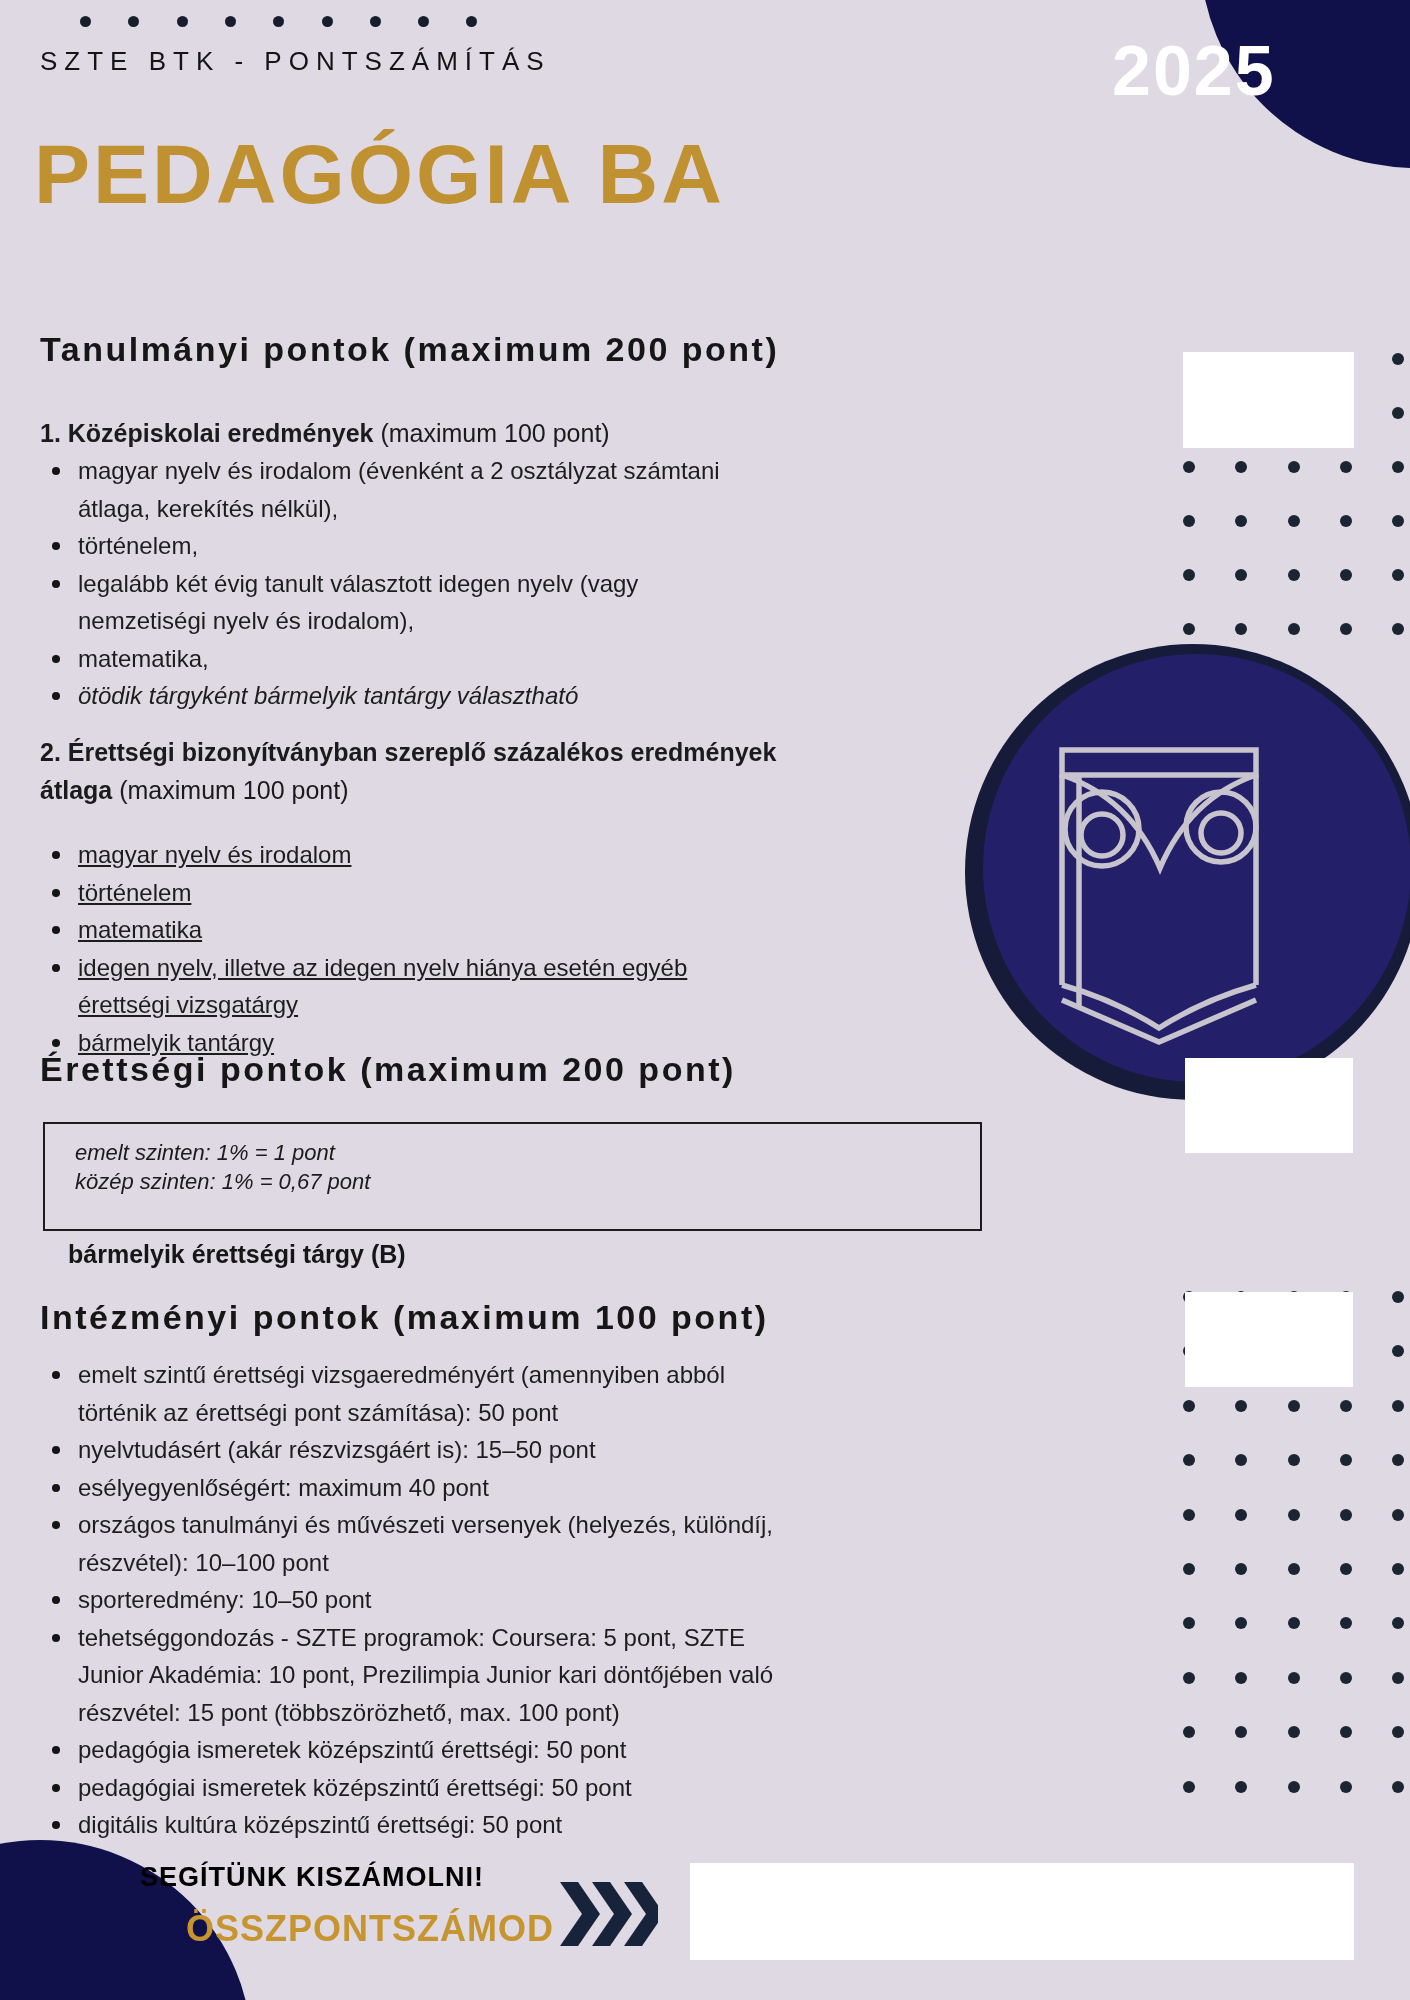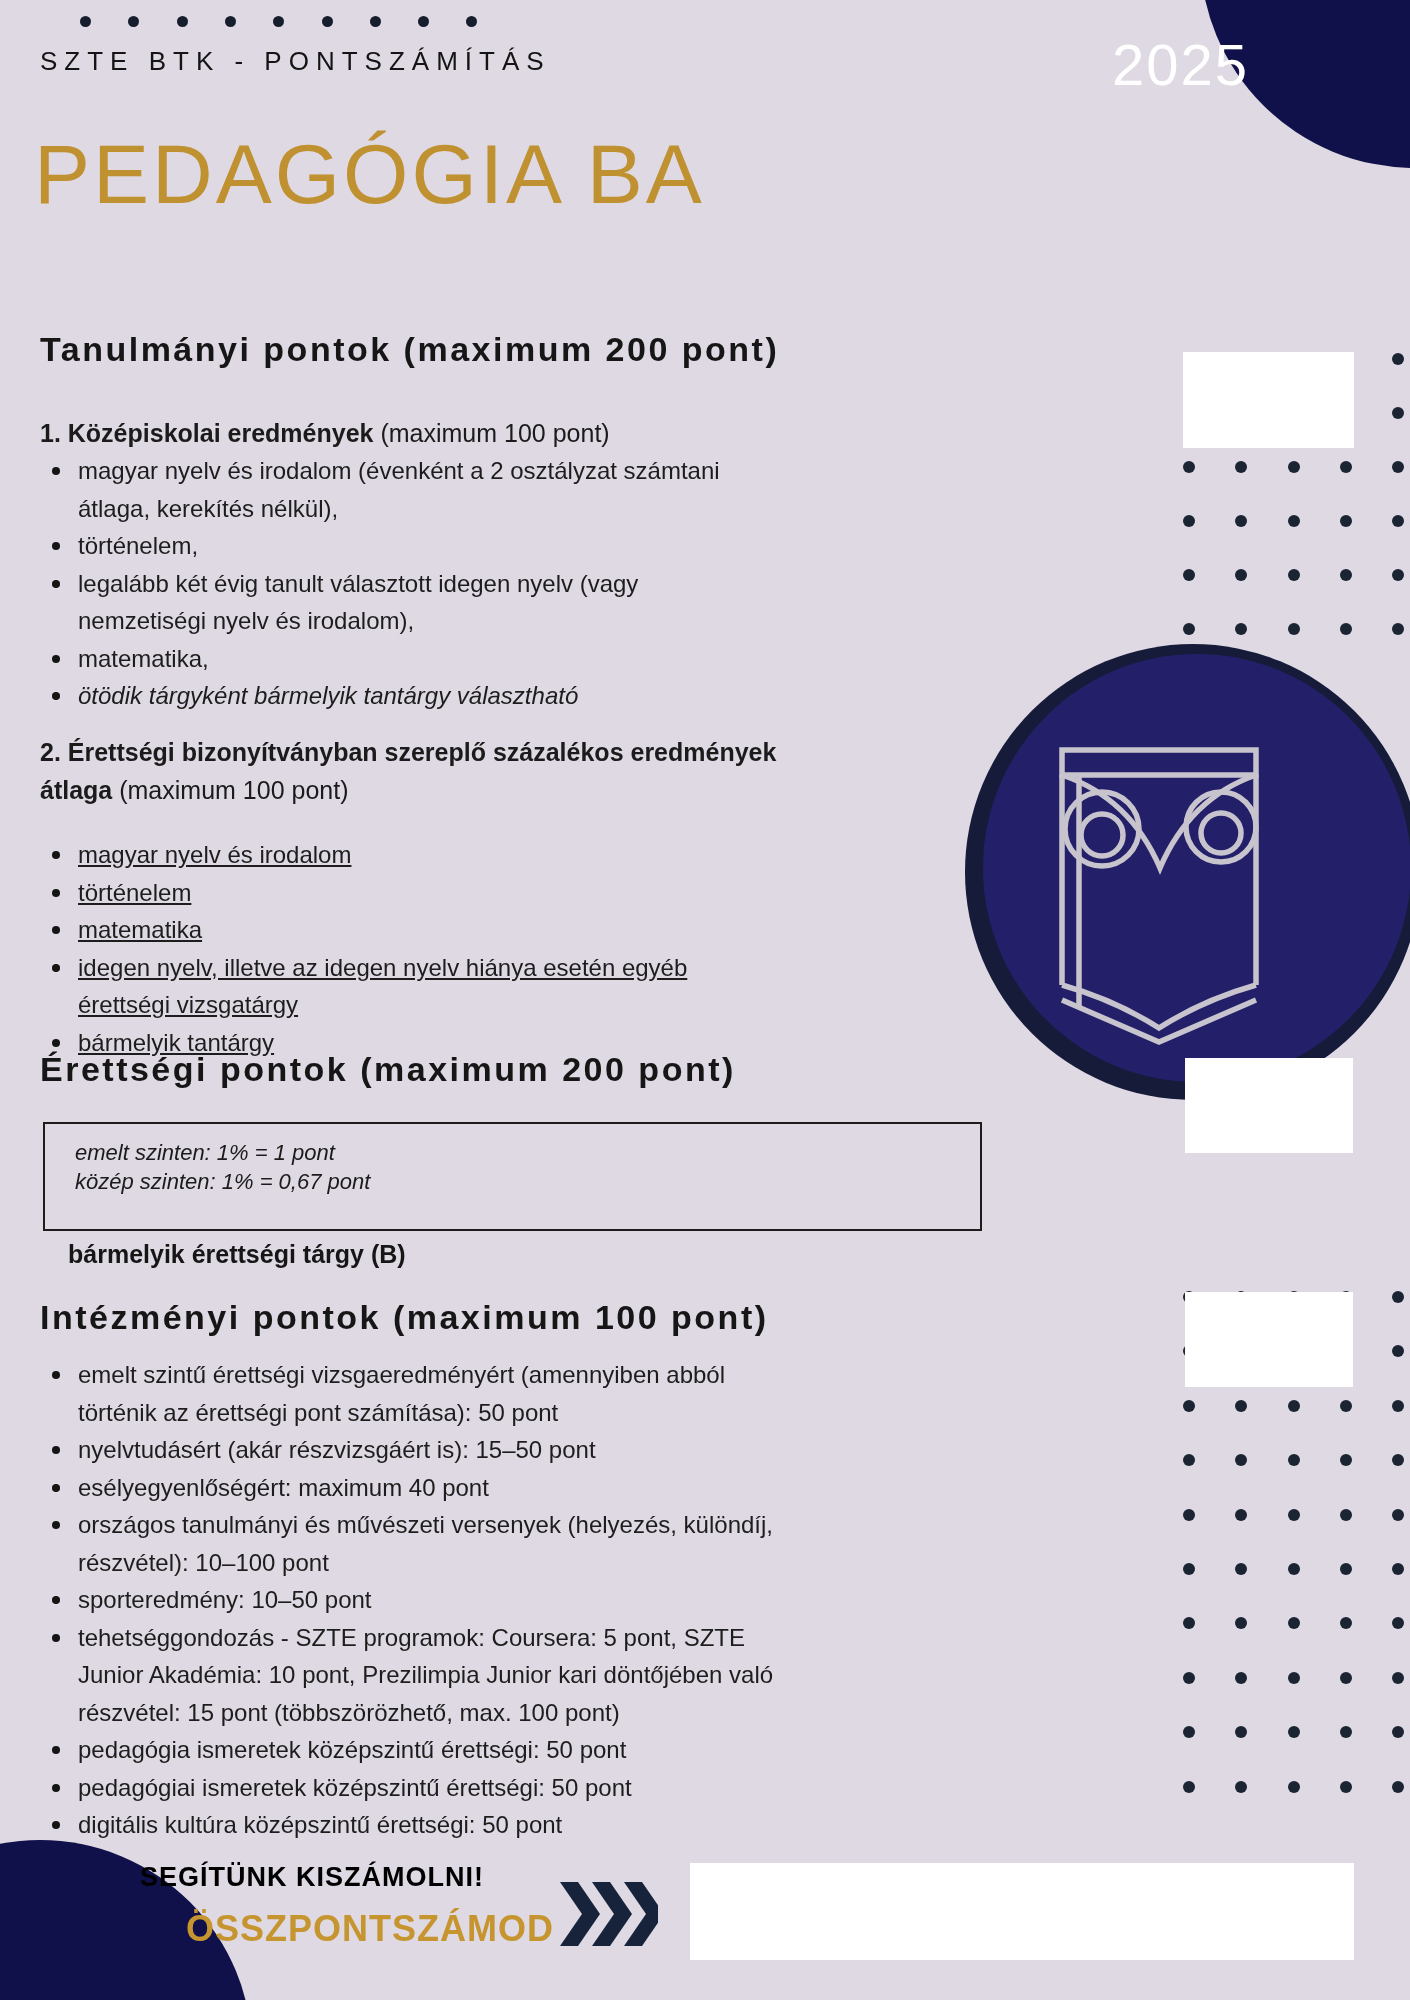--- a/index.html
+++ b/index.html
@@ -13,23 +13,23 @@
   .dot.small{width:11px;height:11px;background:#161e2d;}
   .whiterect{position:absolute;background:#ffffff;}
   .rect-a{left:1183px;top:352px;width:171px;height:96px;}
   .rect-b{left:1185px;top:1058px;width:168px;height:95px;}
   .rect-c{left:1185px;top:1292px;width:168px;height:95px;}
   .rect-footer{left:690px;top:1863px;width:664px;height:97px;}
   .owl-svg{position:absolute;left:960px;top:640px;}
   
   .eyebrow{position:absolute;left:40px;top:46px;font-size:26px;font-weight:normal;
            letter-spacing:7px;color:#141414;}
-  .big-title{position:absolute;left:34px;top:128px;font-size:84px;font-weight:normal;
+  .big-title{position:absolute;left:34px;top:128px;font-size:84px;font-weight:bold;
              letter-spacing:3px;color:#c09130;line-height:1.1;}
-  .year{position:absolute;left:1112px;top:36px;font-size:58px;font-weight:normal;
+  .year{position:absolute;left:1112px;top:36px;font-size:70px;font-weight:bold;
         letter-spacing:2px;color:#ffffff;line-height:1;z-index:5;}
   .sec-heading{position:absolute;font-size:34px;font-weight:bold;letter-spacing:2.5px;
                color:#161616;line-height:42px;}
   .h-tanulmanyi{left:40px;top:328px;}
   .h-erettsegi{left:40px;top:1048px;}
   .h-intezmenyi{left:40px;top:1296px;}
   .sub-heading{position:absolute;font-size:25px;line-height:38px;color:#1b1b1b;}
   .sub-heading .b{font-weight:bold;}
   .sub1{left:40px;top:414px;width:780px;}
   .sub2{left:40px;top:733px;width:780px;}

